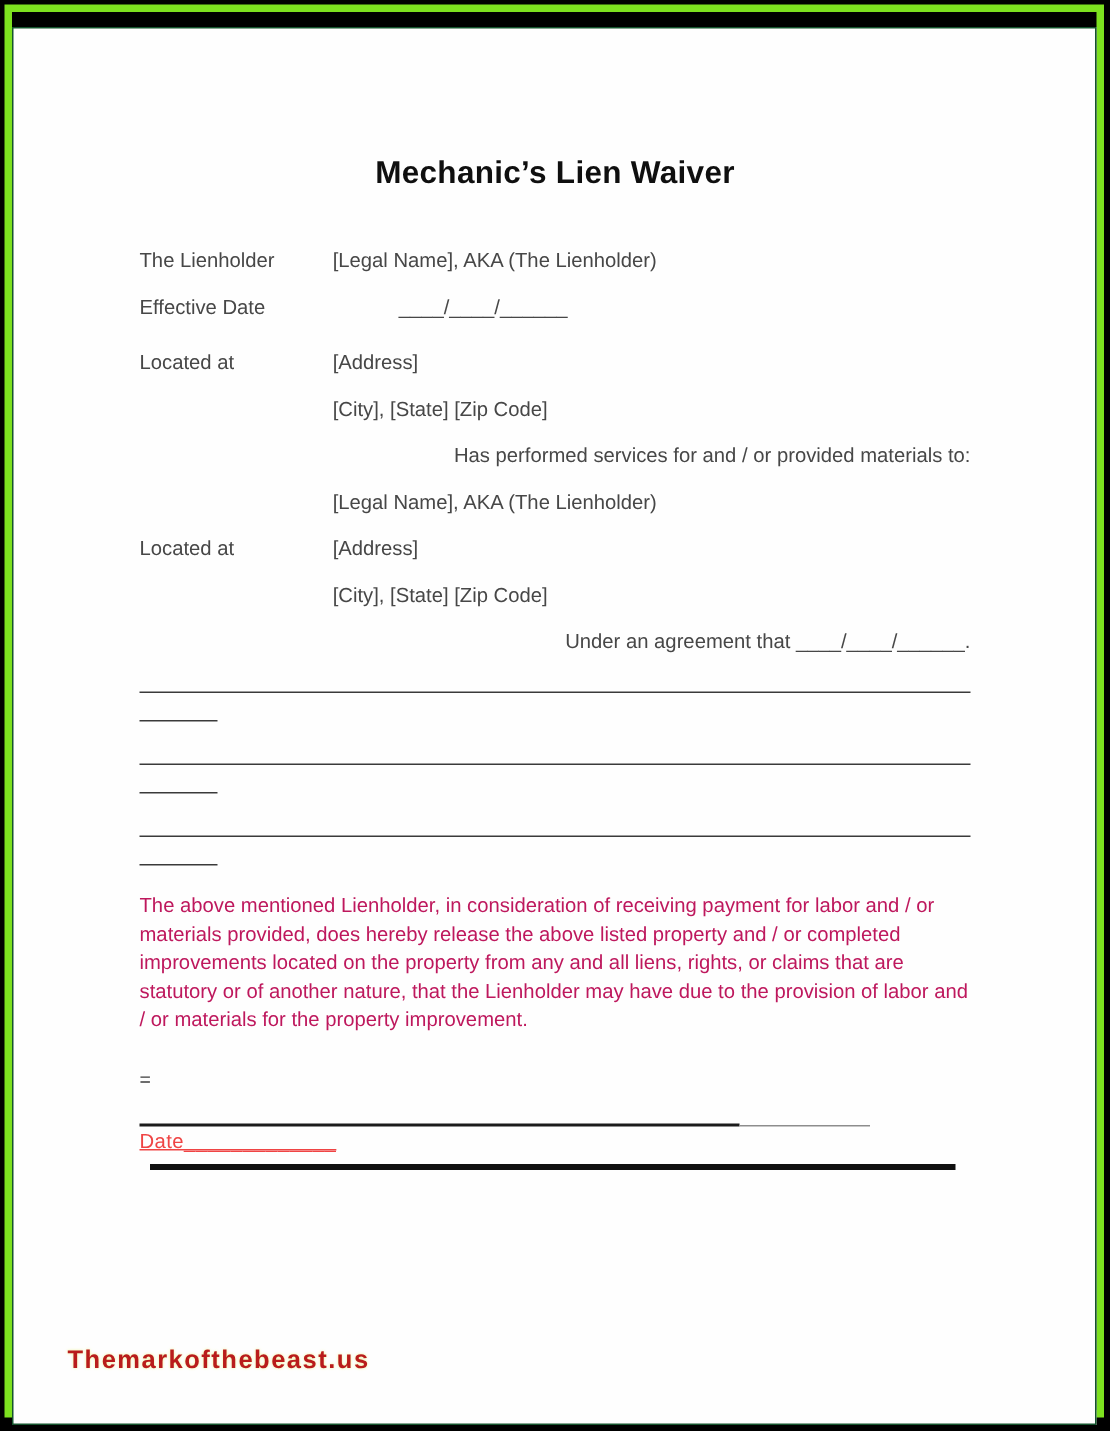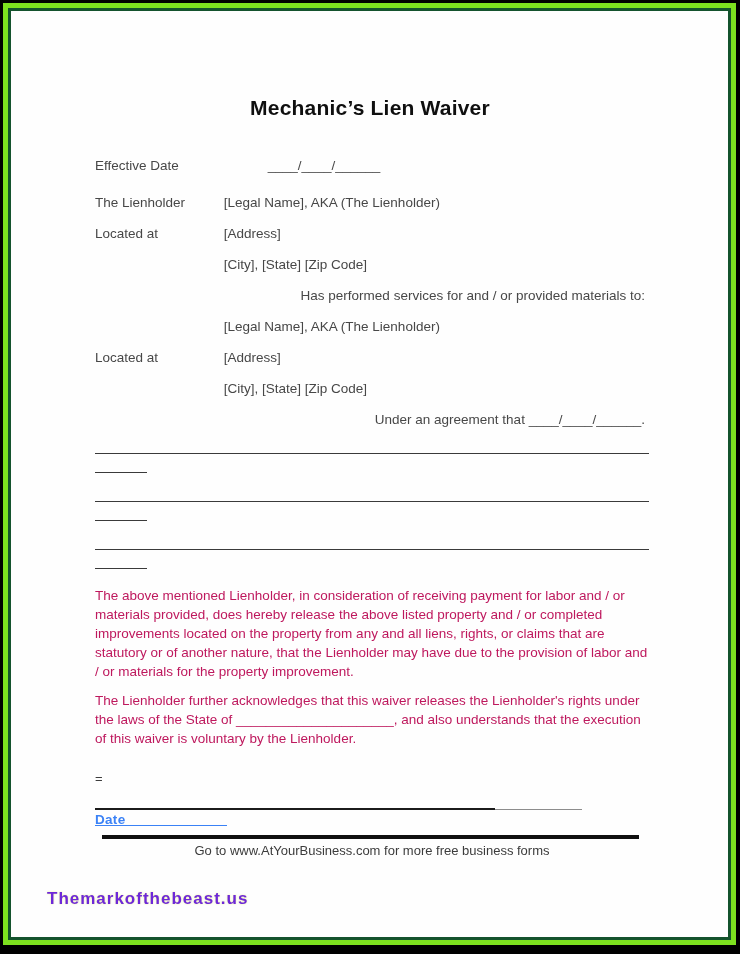--- a/index.html
+++ b/index.html
@@ -3,21 +3,21 @@
 <meta charset="utf-8">
 <style>
   * { margin:0; padding:0; box-sizing:border-box; }
   html,body { width:740px; height:954px; background:#000; overflow:hidden;
     font-family:"Liberation Sans", sans-serif; }
   .doc-frame { position:absolute; left:0; top:0; width:740px; height:954px;
     border-top:3px solid #000; border-left:3px solid #000;
     border-right:4px solid #000; border-bottom:9px solid #000; }
   .green-frame { width:100%; height:100%; border:5px solid #7de11f; }
   .page { position:relative; width:100%; height:100%; background:#fefefe;
-    border:3px solid #14532d; }
+    border:1px solid #14532d;margin-top:10px; }
   .content { padding:0 83px 0 84px; color:#474747; font-size:13.5px; line-height:19px; }
   .doc-title { margin-top:85px; margin-bottom:36px; text-align:center;
     font-size:21px; line-height:24px; font-weight:bold; color:#0f0f0f;
     letter-spacing:0.2px; }
   .field-row { line-height:19px; margin-bottom:12px; white-space:nowrap; }
   .field-row.gap-lg { margin-bottom:18px; }
   .lbl { display:inline-block; width:125px; vertical-align:top; }
   .val { display:inline-block; vertical-align:top; }
   .val.offset { margin-left:44px; }
   .statement { line-height:19px; margin-bottom:12px;text-align:right; }
@@ -27,47 +27,47 @@
   .rule-short { width:52px; margin-top:17px; }
   .para { width:557px; color:#be185d; margin-top:17px; }
   .para.second { margin-top:10px; }
   .equals { margin-top:21px; color:#3d3d3d; font-size:13px; }
   .sig-line { margin-top:13px; height:3px; font-size:0; }
   .sig-dark { display:inline-block; width:400px; height:3px;
     border-bottom:2px solid #1b1b1b; }
   .sig-light { display:inline-block; width:87px; height:3px;
     border-bottom:1px solid #8d8d8d; }
   .date-line { margin-top:6px; }
-  .date-text { color:#3b82f6; text-decoration:underline; letter-spacing:0.3px;font-weight:bold; }
+  .date-text { color:#ef4444; text-decoration:underline; letter-spacing:0.3px; }
   .divider-bar { margin-top:6px; margin-left:7px; width:537px; height:4px;
     background:#101010; }
   .footer-note { margin-top:2px; width:554px; text-align:center; color:#3c3c3c;
     font-size:13px; }
   .watermark { position:absolute; left:36px; top:878px; font-size:17px;
-    font-weight:bold; letter-spacing:1px; color:#6d28d9;
+    font-weight:bold; letter-spacing:1px; color:#b91c1c;
     text-shadow:0 0 2px rgba(235,240,120,0.8); }
 </style>
 </head>
 <body>
 
 <div class="doc-frame">
   <div class="green-frame">
     <div class="page">
       <div class="content">
 
         <div class="doc-title">Mechanic’s Lien Waiver</div>
 
+        <div class="field-row">
+          <span class="lbl">The Lienholder</span>
+          <span class="val">[Legal Name], AKA (The Lienholder)</span>
+        </div>
+
         <div class="field-row gap-lg">
           <span class="lbl">Effective Date</span>
           <span class="val offset">____/____/______</span>
-        </div>
-
-        <div class="field-row">
-          <span class="lbl">The Lienholder</span>
-          <span class="val">[Legal Name], AKA (The Lienholder)</span>
         </div>
 
         <div class="field-row">
           <span class="lbl">Located at</span>
           <span class="val">[Address]</span>
         </div>
 
         <div class="field-row">
           <span class="lbl"></span>
           <span class="val">[City], [State] [Zip Code]</span>
@@ -95,34 +95,32 @@
 
         <div class="rule rule-long first"></div>
         <div class="rule rule-short"></div>
         <div class="rule rule-long"></div>
         <div class="rule rule-short"></div>
         <div class="rule rule-long"></div>
         <div class="rule rule-short"></div>
 
         <div class="para">The above mentioned Lienholder, in consideration of receiving payment for labor and / or materials provided, does hereby release the above listed property and / or completed improvements located on the property from any and all liens, rights, or claims that are statutory or of another nature, that the Lienholder may have due to the provision of labor and / or materials for the property improvement.</div>
 
-        <div class="para second">The Lienholder further acknowledges that this waiver releases the Lienholder's rights under the laws of the State of _____________________, and also understands that the execution of this waiver is voluntary by the Lienholder.</div>
 
         <div class="equals">=</div>
 
         <div class="sig-line">
           <span class="sig-dark"></span><span class="sig-light"></span>
         </div>
 
         <div class="date-line">
           <span class="date-text">Date_____________</span>
         </div>
 
         <div class="divider-bar"></div>
 
-        <div class="footer-note">Go to www.AtYourBusiness.com for more free business forms</div>
 
       </div>
 
       <div class="watermark">Themarkofthebeast.us</div>
     </div>
   </div>
 </div>
 
 </body></html>

